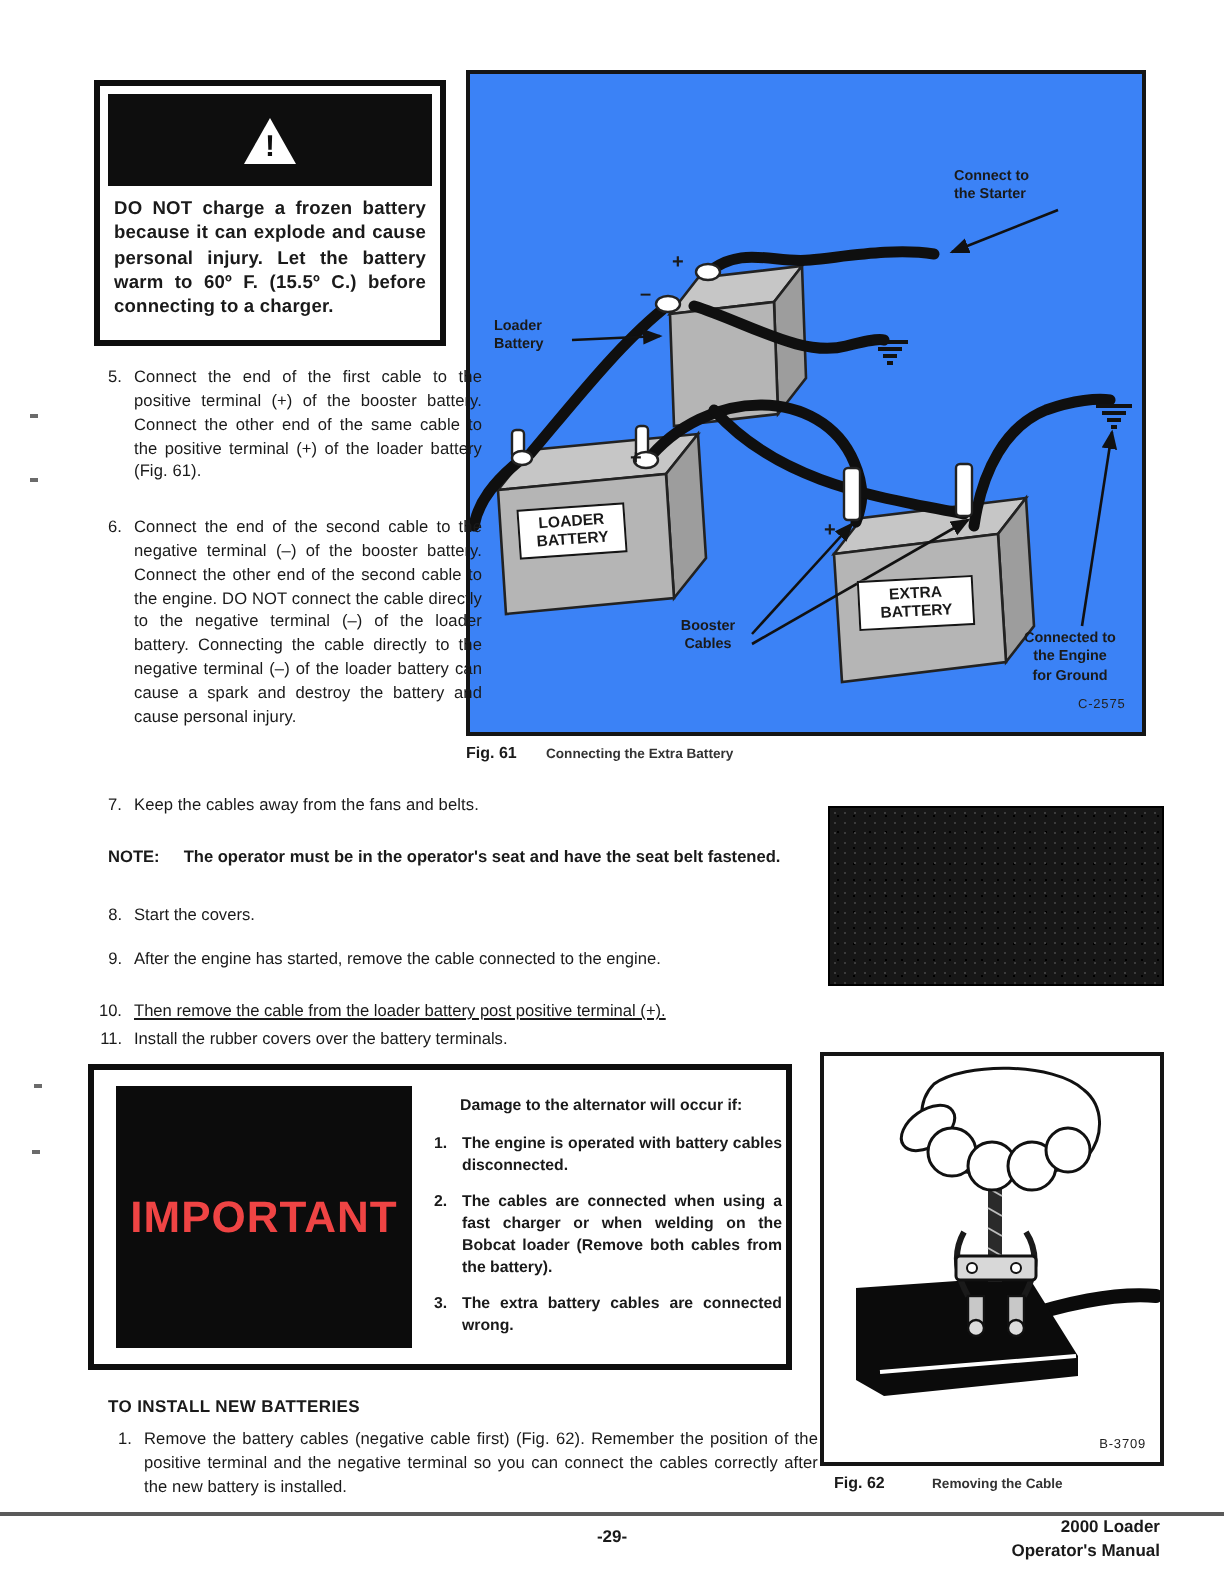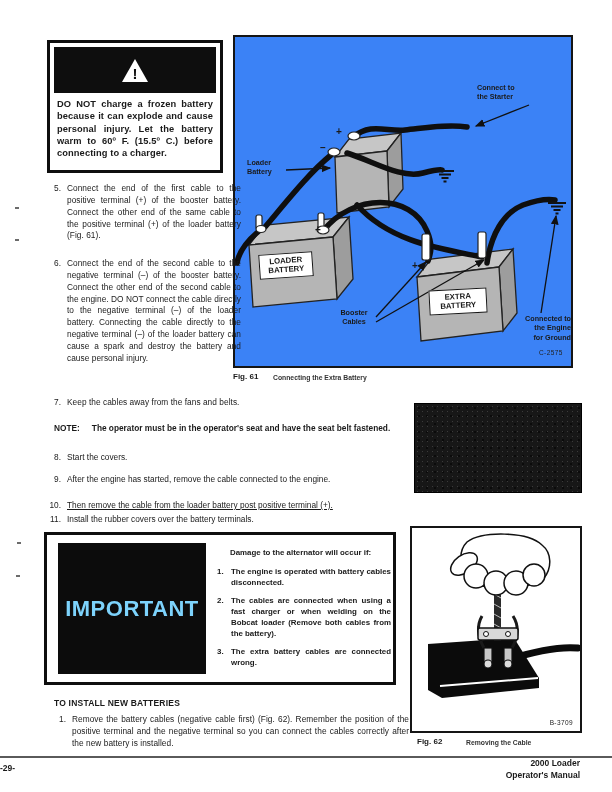--- a/index.html
+++ b/index.html
@@ -50,33 +50,33 @@
   .darkphoto{position:absolute;left:414px;top:403px;width:168px;height:90px;background-color:#171717;
              background-image:radial-gradient(#3b3b3b 14%, transparent 15%),
                               radial-gradient(#000 12%, transparent 13%);
              background-size:5px 5px,8px 8px;border:1px solid #000;box-sizing:border-box;}
 
   
   .impbox{position:absolute;left:44px;top:532px;width:352px;height:153px;
           border:3px solid #0e0e0e;box-sizing:border-box;background:#fff;}
   .impblack{position:absolute;left:11px;top:8px;width:148px;height:131px;background:#0c0c0c;
             display:flex;align-items:center;justify-content:center;}
-  .imptitle{color:#7dd3fc;font-weight:bold;font-size:22px;letter-spacing:0.5px;}
+  .imptitle{color:#ef4444;font-weight:bold;font-size:22px;letter-spacing:0.5px;}
   .impcol{position:absolute;left:170px;top:10px;width:174px;}
   .imphead{font-weight:bold;font-size:7.9px;white-space:nowrap;margin-top:3px;padding-left:13px;}
   .impitem{position:relative;font-size:7.9px;font-weight:bold;line-height:1.38;padding-left:14px;}
   .impitem .num{position:absolute;left:0;top:0;}
   .impitem .txt{display:block;text-align:justify;}
   .i1{margin-top:10px;} .i2{margin-top:7px;} .i3{margin-top:8px;}
 
   .installhead{position:absolute;left:54px;top:698px;font-size:8.5px;font-weight:bold;letter-spacing:0.2px;}
 
   
   .footrule{position:absolute;left:0;top:756px;width:612px;height:1.5px;background:#5a5a5a;}
-  .pagenum{position:absolute;left:0;top:763px;width:612px;font-size:8.5px;font-weight:bold;}
+  .pagenum{position:absolute;left:0;top:763px;width:612px;text-align:center;font-size:8.5px;font-weight:bold;}
   .footright{position:absolute;right:32px;top:758px;text-align:right;font-size:8.5px;font-weight:bold;line-height:11.5px;}
 
   svg .cable{stroke:#0f0f0f;stroke-width:5.5;fill:none;stroke-linecap:round;}
   svg .arrow{stroke:#111;stroke-width:1.3;}
   svg .gnd{stroke:#111;stroke-width:2;}
   svg .face{stroke:#222;stroke-width:1.3;}
   svg .clamp{fill:#fff;stroke:#222;stroke-width:1.2;}
 </style>
 </head>
 <body>
@@ -165,21 +165,21 @@
         <line class="arrow" x1="306" y1="276" x2="321" y2="179" marker-end="url(#ah)"></line>
       </g>
     </svg>
 
     <div class="lbl" style="left:242px;top:46px;width:56px;">Connect to
 the Starter</div>
     <div class="lbl" style="left:12px;top:121px;">Loader
 Battery</div>
     <div class="lbl" style="left:98px;top:271px;width:42px;text-align:center;">Booster
 Cables</div>
-    <div class="lbl" style="left:264px;top:277px;width:72px;text-align:right;">Connected to
+    <div class="lbl" style="left:264px;top:277px;width:72px;text-align:center;">Connected to
 the Engine
 for Ground</div>
     <div class="plate" style="left:24px;top:216px;width:50px;transform:rotate(-4deg);">LOADER
 BATTERY</div>
     <div class="plate" style="left:194px;top:252px;width:54px;transform:rotate(-3deg);">EXTRA
 BATTERY</div>
     <span class="sign" style="left:101px;top:90px;">+</span>
     <span class="sign" style="left:85px;top:106px;">–</span>
     <span class="sign" style="left:80px;top:188px;">+</span>
     <span class="sign" style="left:177px;top:224px;">+</span>

